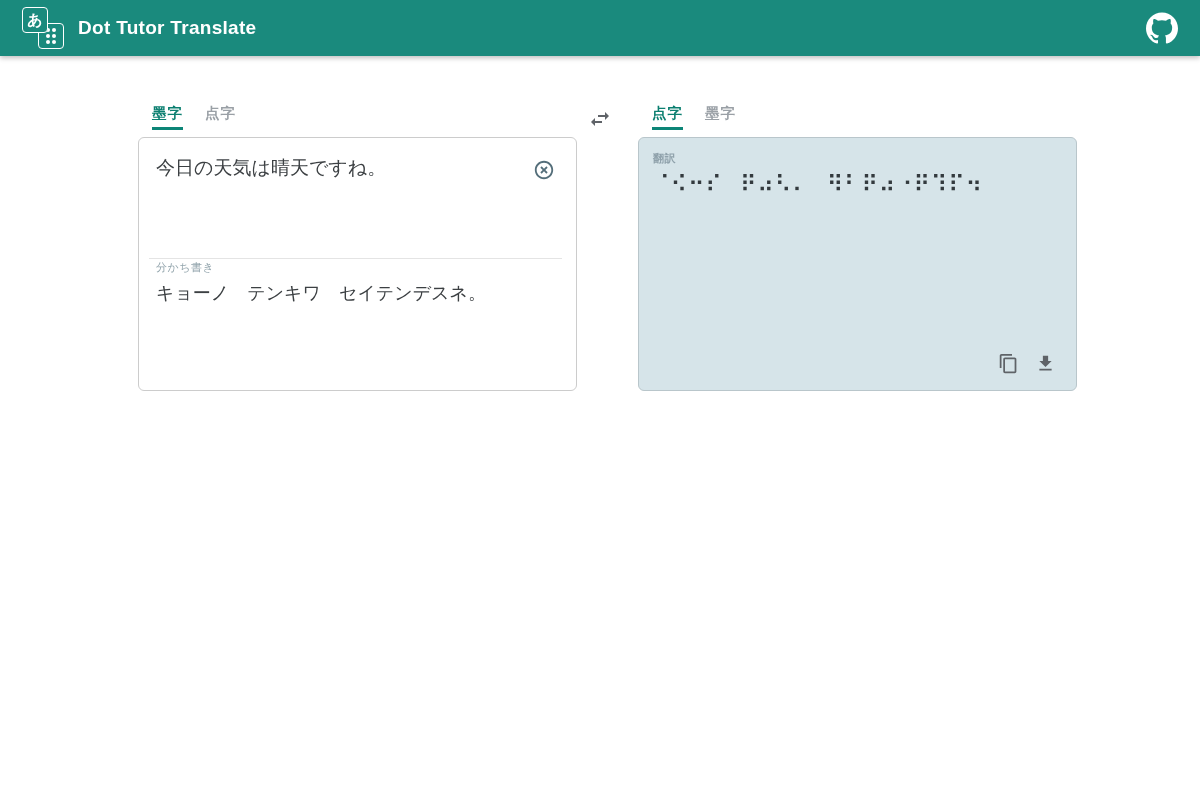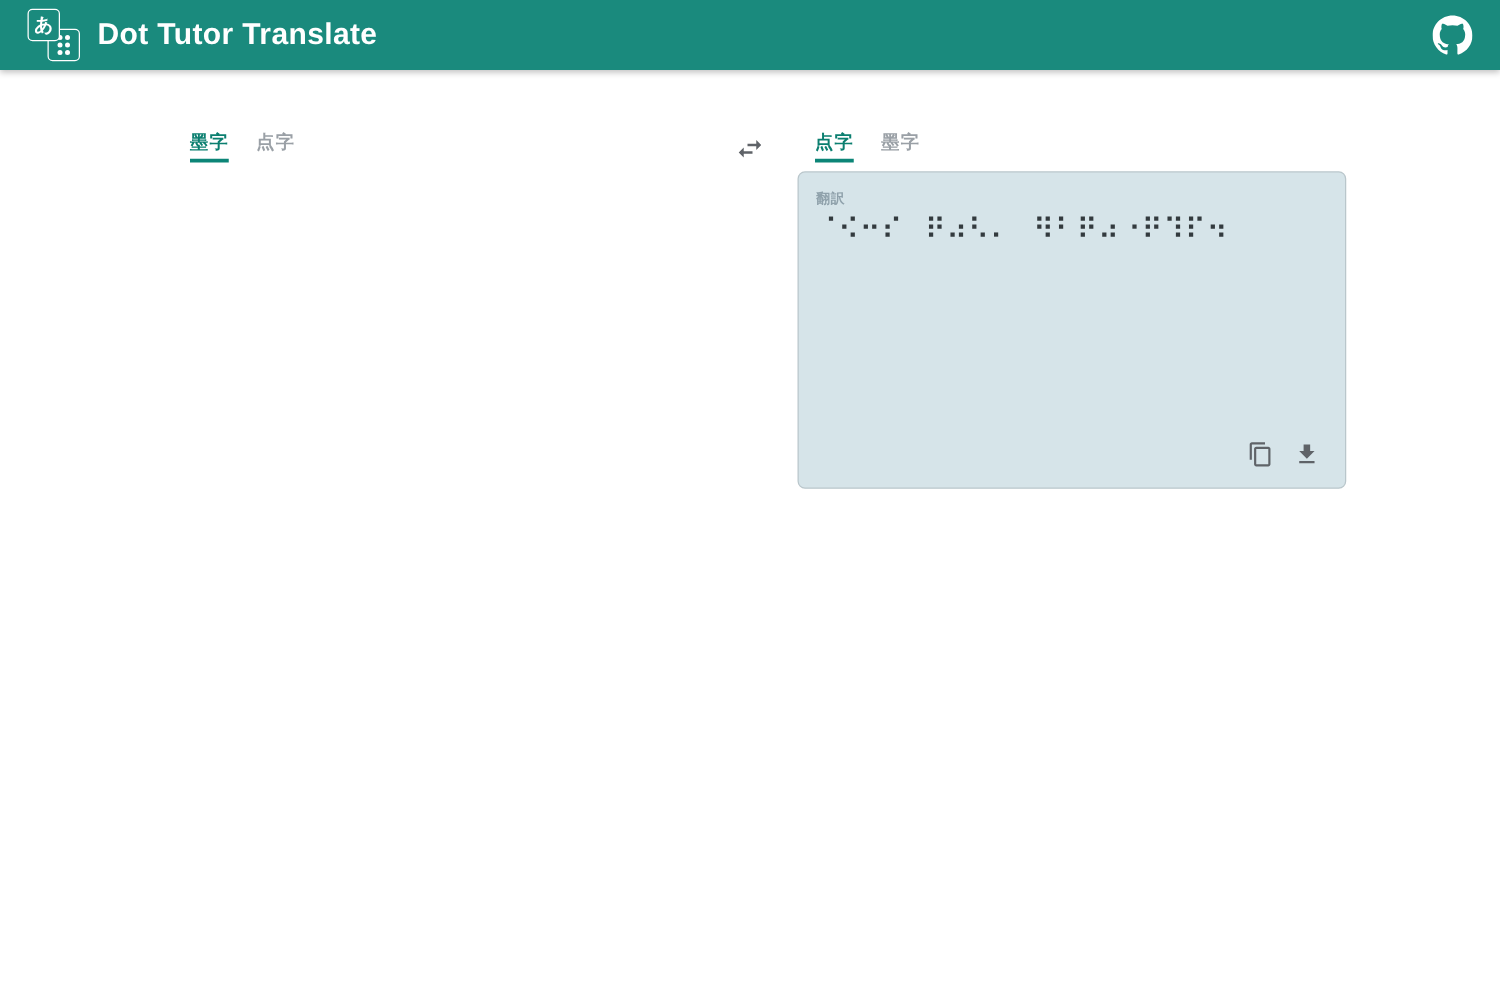--- a/index.html
+++ b/index.html
@@ -33,21 +33,21 @@
     left: 0; top: 0; z-index: 2;
     background: #1a8a7d;
     color: #ffffff;
     font-size: 15px; font-weight: bold;
     display: flex; align-items: center; justify-content: center;
   }
   .dotgrid { display: grid; grid-template-columns: repeat(2, 4px); grid-template-rows: repeat(3, 4px); gap: 2px; }
   .dotgrid span { width: 4px; height: 4px; border-radius: 50%; background: #ffffff; }
   .app-title {
     color: #ffffff;
-    font-size: 24px;
+    font-size: 19px;
     font-weight: 700;
     margin-left: 14px;
     letter-spacing: 0.3px;
   }
   .gh-link { margin-left: auto; width: 32px; height: 32px; display: flex; align-items: center; justify-content: center; cursor: pointer; }
   .gh-link svg { width: 32px; height: 32px; fill: #ffffff; }
 
   
   .content {
     width: 954px;
@@ -136,20 +136,37 @@
     </span>
   </a>
 </header>
 
 <main class="content">
 
   <section class="col">
     <div class="tabs">
       <div class="tab active">墨字</div>
       <div class="tab">点字</div>
+    </div>
+    <div class="card input-card">
+      <div class="input-area">
+        <div class="input-text">今日の天気は晴天ですね。</div>
+      </div>
+      <button class="clear-btn" title="">
+        <span style="display:flex">
+          <svg viewBox="0 0 24 24">
+              <path d="M14.59 8L12 10.59 9.41 8 8 9.41 10.59 12 8 14.59 9.41 16 12 13.41 14.59 16 16 14.59 13.41 12 16 9.41 14.59 8zM12 2C6.47 2 2 6.47 2 12s4.47 10 10 10 10-4.47 10-10S17.53 2 12 2zm0 18c-4.41 0-8-3.59-8-8s3.59-8 8-8 8 3.59 8 8-3.59 8-8 8z"></path>
+            </svg>
+        </span>
+      </button>
+      <div class="divider"></div>
+      <div class="wakachi">
+        <div class="wakachi-label">分かち書き</div>
+        <div class="wakachi-text">キョーノ　テンキワ　セイテンデスネ。</div>
+      </div>
     </div>
   </section>
 
   <div class="gutter">
     <button class="swap-btn">
       <span style="display:flex">
         <svg viewBox="0 0 24 24">
             <path d="M6.99 11L3 15l3.99 4v-3H14v-2H6.99v-3zM21 9l-3.99-4v3H10v2h7.01v3L21 9z"></path>
           </svg>
       </span>

